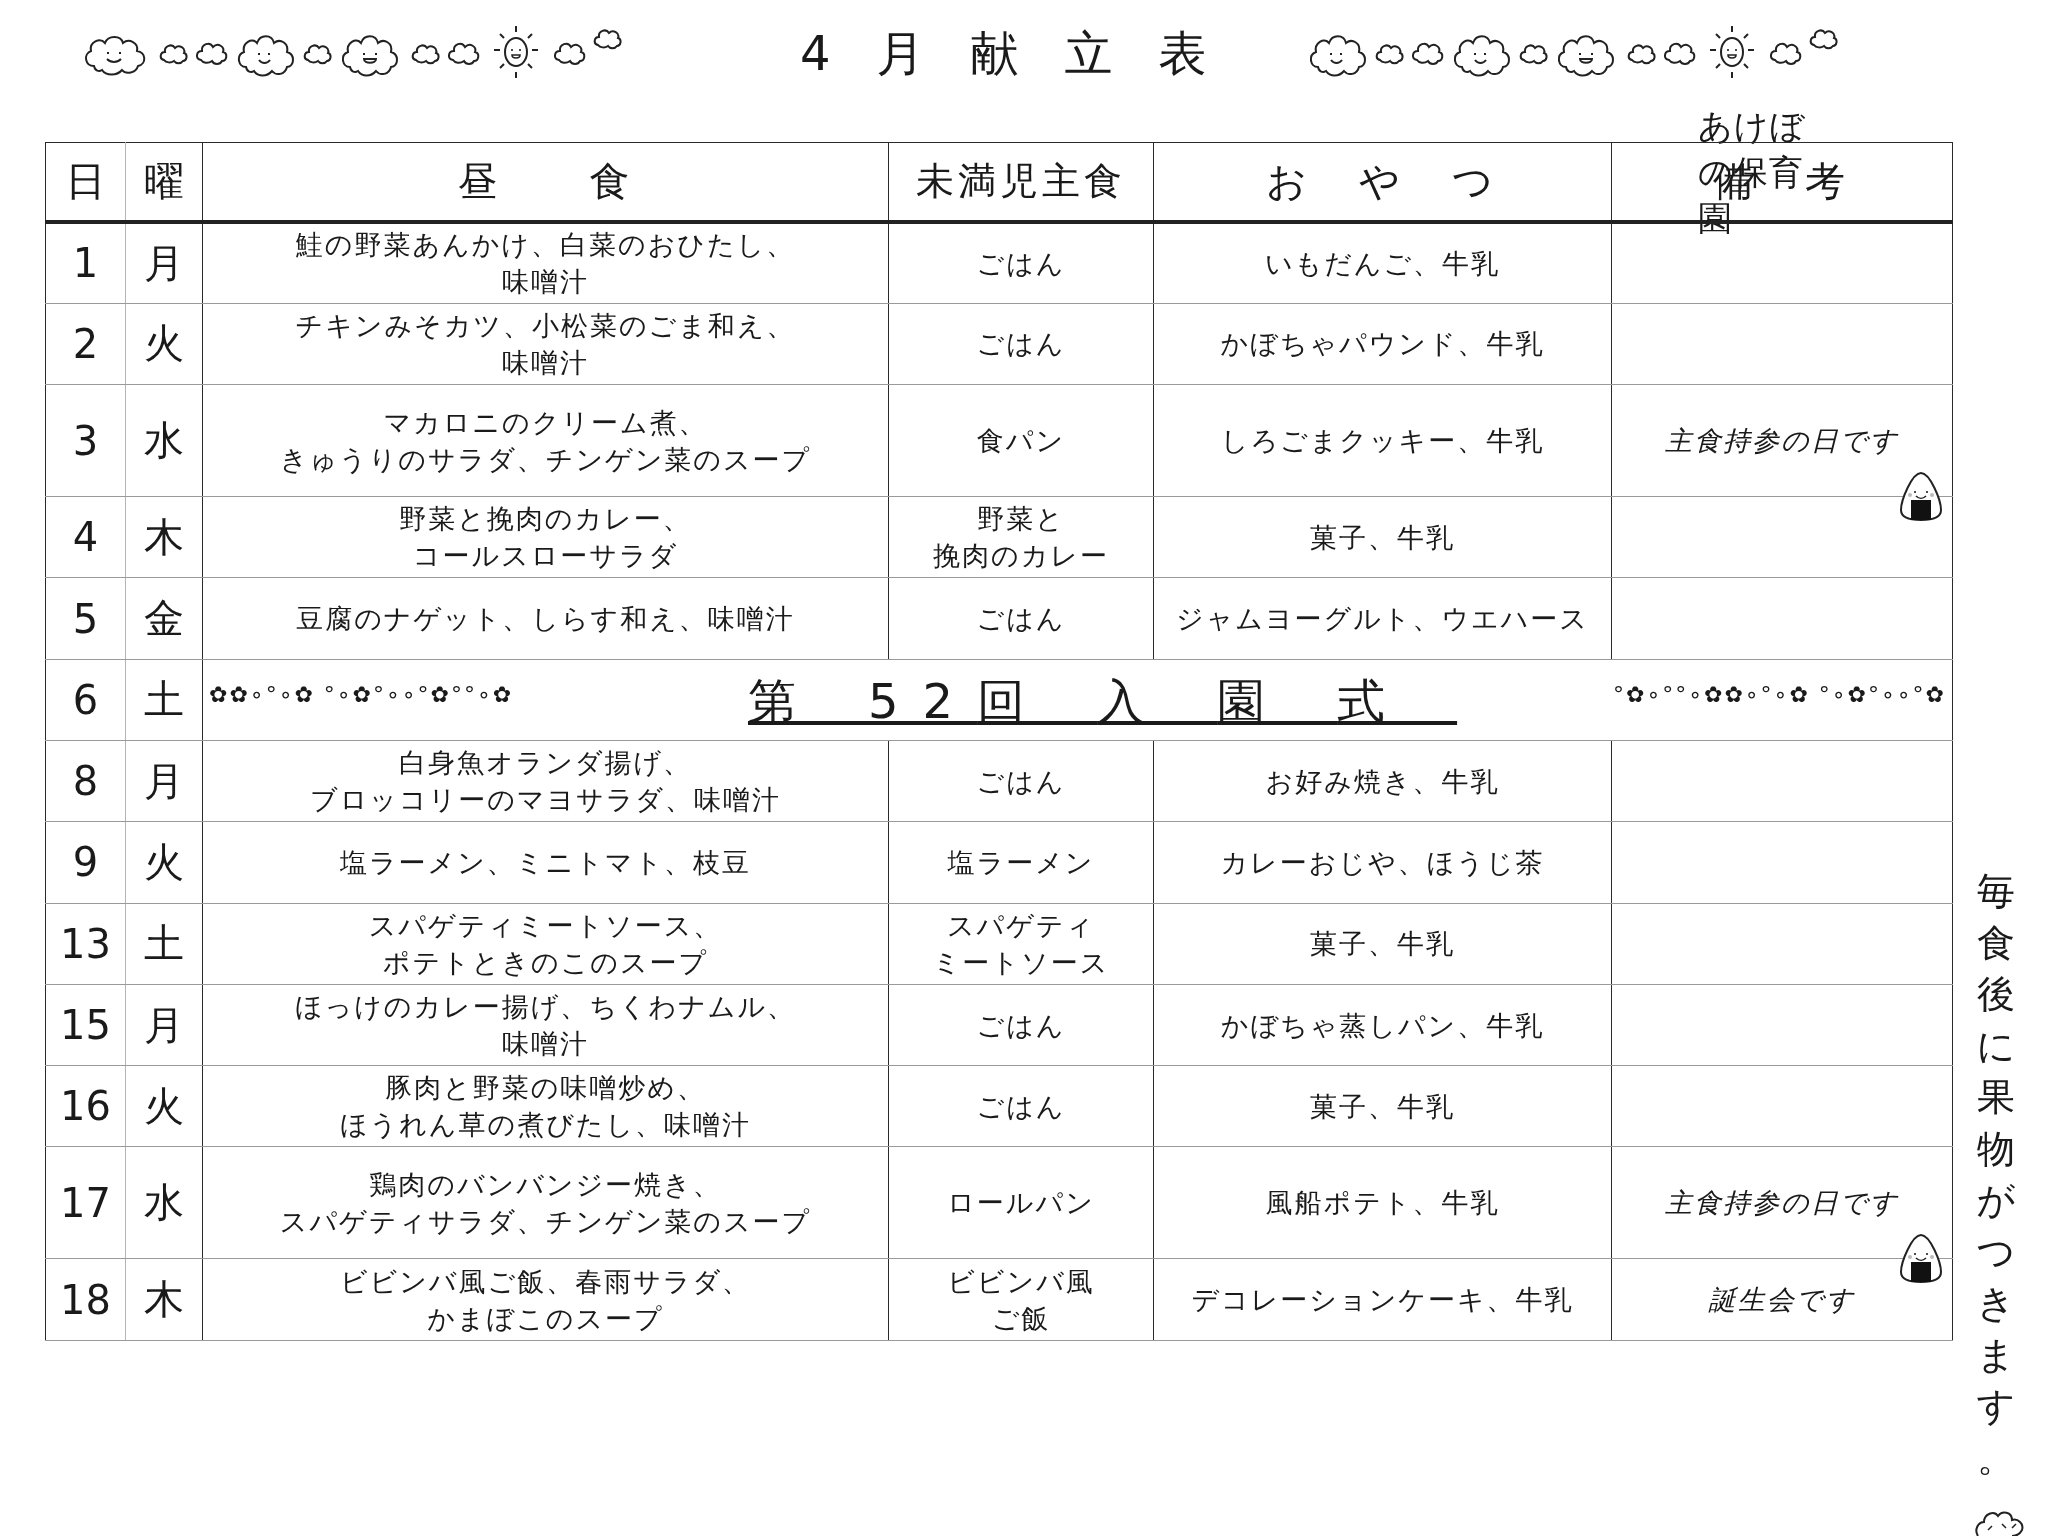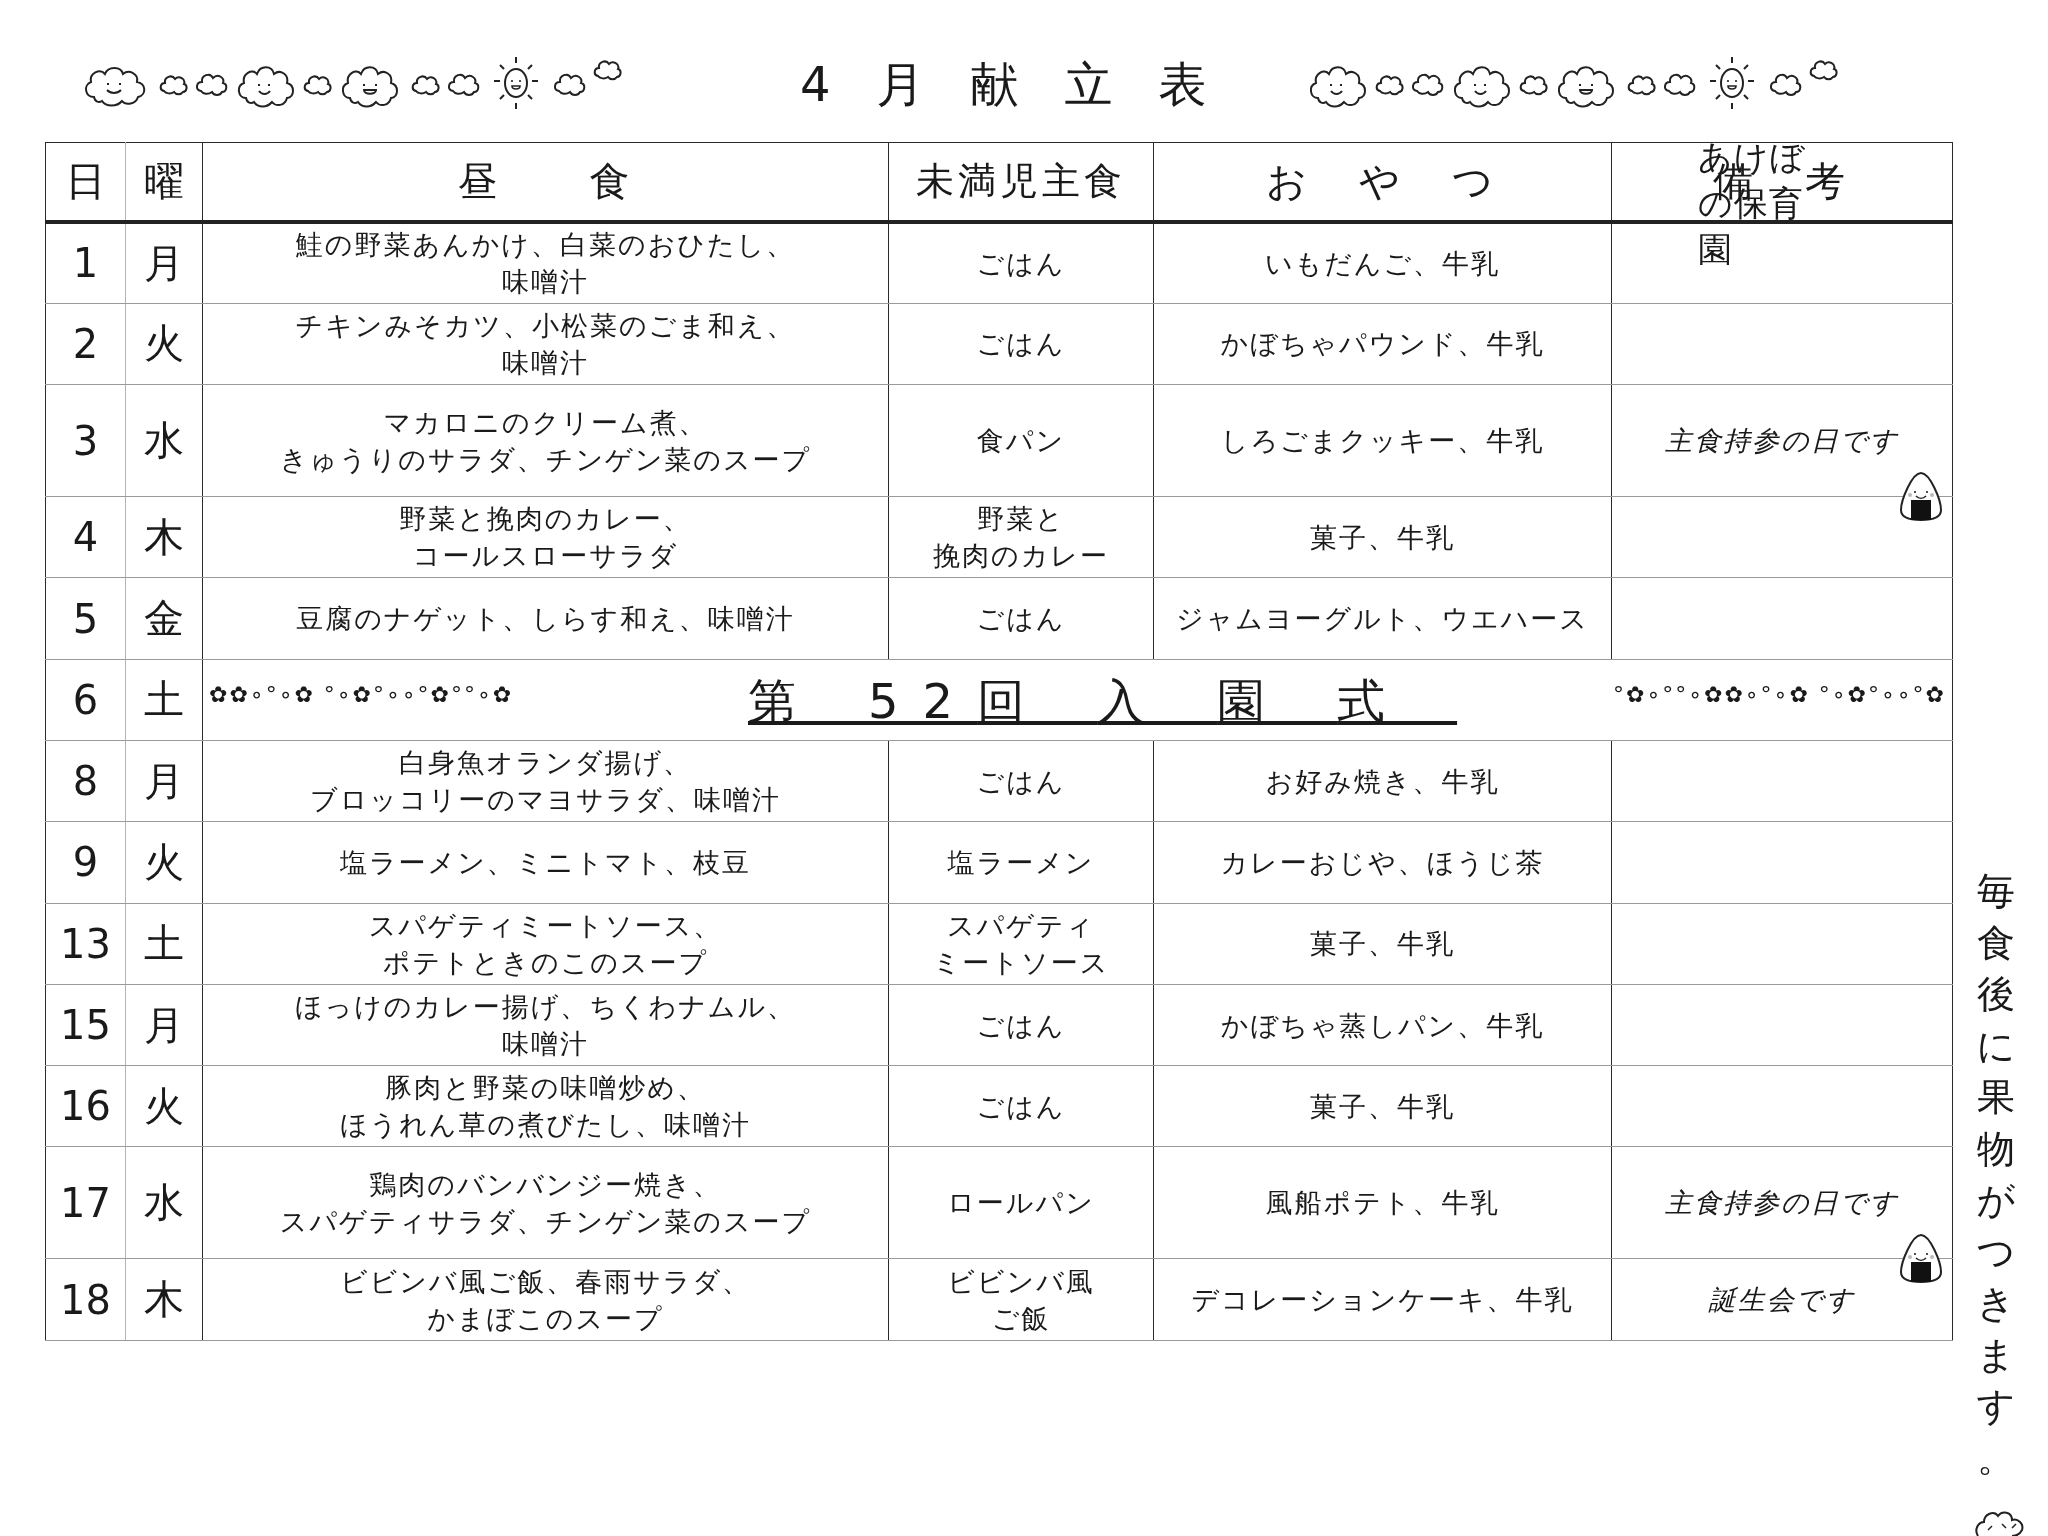--- a/index.html
+++ b/index.html
@@ -1,18 +1,18 @@
 <!DOCTYPE html>
 <html><head>
 <meta charset="utf-8">
 <style>
   html,body{margin:0;padding:0;background:#fff;}
   body{width:2048px;height:1536px;overflow:hidden;position:relative;
        font-family:"DejaVu Sans","Liberation Sans",sans-serif;color:#1a1a1a;}
-  .title-bar{position:absolute;left:0;top:0;width:1808px;height:110px;margin-top:31px;}
+  .title-bar{position:absolute;left:0;top:0;width:1808px;height:110px;}
   .deco{position:absolute;top:22px;height:60px;display:flex;align-items:center;gap:6px;}
   .deco svg{display:block}
   .page-title{position:absolute;top:18px;left:800px;width:460px;height:70px;
        font-size:48px;letter-spacing:46px;line-height:70px;white-space:nowrap;}
   .school{position:absolute;top:104px;left:1698px;font-size:34px;letter-spacing:1px;}
   table.menu{position:absolute;left:45px;top:142px;border-collapse:collapse;table-layout:fixed;width:1907px;}
   table.menu td, table.menu th{border:1.5px solid #2a2a2a;padding:0;text-align:center;vertical-align:middle;
        font-weight:normal;overflow:hidden;}
   table.menu tr.row td{border-top:1.5px solid #9a9a9a;border-bottom:1.5px solid #9a9a9a;}
   table.menu td.daycol{border-right:1px solid #b5b5b5;}

